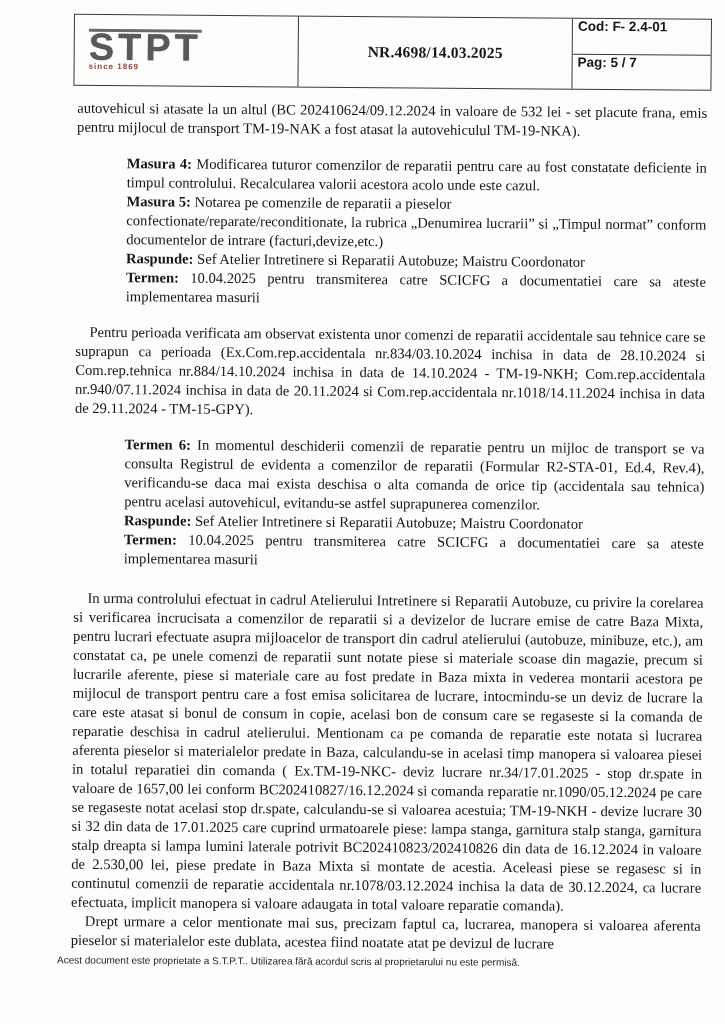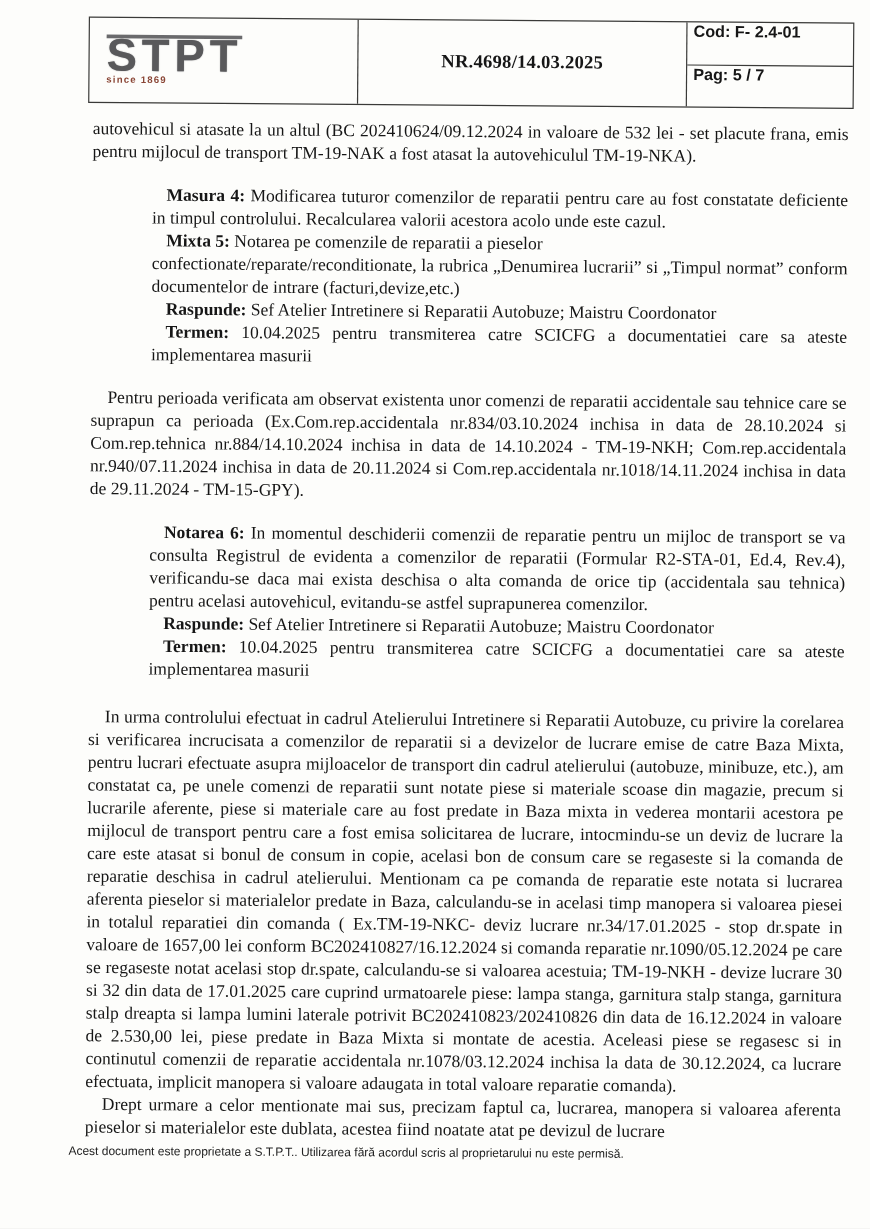--- a/index.html
+++ b/index.html
@@ -86,21 +86,21 @@
     margin:0;
     text-align:justify;
   }
   .para.indent{ text-indent:14px; }
   .measure{
     margin:17px 0 0 50px;
   }
   .measure .para{ margin:0; }
   .gap-top{ margin-top:17px; }
   .gap-top-lg{ margin-top:21px; }
-  b{ font-weight:700;margin-left:12px; }
+  b{ font-weight:700; }
 
   
   .foot{
     position:absolute;
     left:57px; top:956px;
     width:640px;
     font-family:"Liberation Sans","DejaVu Sans",sans-serif;
     font-size:10px;
     color:#222;
     transform:rotate(0.3deg);
@@ -131,30 +131,30 @@
         </div>
       </div>
     </div>
 
     <div class="doc-body">
 
       <p class="para">autovehicul si atasate la un altul (BC 202410624/09.12.2024 in valoare de 532 lei - set placute frana, emis pentru mijlocul de transport TM-19-NAK a fost atasat la autovehiculul TM-19-NKA).</p>
 
       <section class="measure">
         <p class="para"><b>Masura 4:</b> <span>Modificarea tuturor comenzilor de reparatii pentru care au fost constatate deficiente in timpul controlului. Recalcularea valorii acestora acolo unde este cazul.</span></p>
-        <p class="para"><b>Mixta 5:</b> <span>Notarea pe comenzile de reparatii a pieselor</span></p>
+        <p class="para"><b>Masura 5:</b> <span>Notarea pe comenzile de reparatii a pieselor</span></p>
         <p class="para">confectionate/reparate/reconditionate, la rubrica „Denumirea lucrarii” si „Timpul normat” conform documentelor de intrare (facturi,devize,etc.)</p>
         <p class="para"><b>Raspunde:</b> <span>Sef Atelier Intretinere si Reparatii Autobuze; Maistru Coordonator</span></p>
         <p class="para"><b>Termen:</b> <span>10.04.2025 pentru transmiterea catre SCICFG a documentatiei care sa ateste implementarea masurii</span></p>
       </section>
 
       <p class="para indent gap-top">Pentru perioada verificata am observat existenta unor comenzi de reparatii accidentale sau tehnice care se suprapun ca perioada (Ex.Com.rep.accidentala nr.834/03.10.2024 inchisa in data de 28.10.2024 si Com.rep.tehnica nr.884/14.10.2024 inchisa in data de 14.10.2024 - TM-19-NKH; Com.rep.accidentala nr.940/07.11.2024 inchisa in data de 20.11.2024 si Com.rep.accidentala nr.1018/14.11.2024 inchisa in data de 29.11.2024 - TM-15-GPY).</p>
 
       <section class="measure">
-        <p class="para"><b>Notarea 6:</b> <span>In momentul deschiderii comenzii de reparatie pentru un mijloc de transport se va consulta Registrul de evidenta a comenzilor de reparatii (Formular R2-STA-01, Ed.4, Rev.4), verificandu-se daca mai exista deschisa o alta comanda de orice tip (accidentala sau tehnica) pentru acelasi autovehicul, evitandu-se astfel suprapunerea comenzilor.</span></p>
+        <p class="para"><b>Termen 6:</b> <span>In momentul deschiderii comenzii de reparatie pentru un mijloc de transport se va consulta Registrul de evidenta a comenzilor de reparatii (Formular R2-STA-01, Ed.4, Rev.4), verificandu-se daca mai exista deschisa o alta comanda de orice tip (accidentala sau tehnica) pentru acelasi autovehicul, evitandu-se astfel suprapunerea comenzilor.</span></p>
         <p class="para"><b>Raspunde:</b> <span>Sef Atelier Intretinere si Reparatii Autobuze; Maistru Coordonator</span></p>
         <p class="para"><b>Termen:</b> <span>10.04.2025 pentru transmiterea catre SCICFG a documentatiei care sa ateste implementarea masurii</span></p>
       </section>
 
       <p class="para indent gap-top-lg">In urma controlului efectuat in cadrul Atelierului Intretinere si Reparatii Autobuze, cu privire la corelarea si verificarea incrucisata a comenzilor de reparatii si a devizelor de lucrare emise de catre Baza Mixta, pentru lucrari efectuate asupra mijloacelor de transport din cadrul atelierului (autobuze, minibuze, etc.), am constatat ca, pe unele comenzi de reparatii sunt notate piese si materiale scoase din magazie, precum si lucrarile aferente, piese si materiale care au fost predate in Baza mixta in vederea montarii acestora pe mijlocul de transport pentru care a fost emisa solicitarea de lucrare, intocmindu-se un deviz de lucrare la care este atasat si bonul de consum in copie, acelasi bon de consum care se regaseste si la comanda de reparatie deschisa in cadrul atelierului. Mentionam ca pe comanda de reparatie este notata si lucrarea aferenta pieselor si materialelor predate in Baza, calculandu-se in acelasi timp manopera si valoarea piesei in totalul reparatiei din comanda ( Ex.TM-19-NKC- deviz lucrare nr.34/17.01.2025 - stop dr.spate in valoare de 1657,00 lei conform BC202410827/16.12.2024 si comanda reparatie nr.1090/05.12.2024 pe care se regaseste notat acelasi stop dr.spate, calculandu-se si valoarea acestuia; TM-19-NKH - devize lucrare 30 si 32 din data de 17.01.2025 care cuprind urmatoarele piese: lampa stanga, garnitura stalp stanga, garnitura stalp dreapta si lampa lumini laterale potrivit BC202410823/202410826 din data de 16.12.2024 in valoare de 2.530,00 lei, piese predate in Baza Mixta si montate de acestia. Aceleasi piese se regasesc si in continutul comenzii de reparatie accidentala nr.1078/03.12.2024 inchisa la data de 30.12.2024, ca lucrare efectuata, implicit manopera si valoare adaugata in total valoare reparatie comanda).</p>
 
       <p class="para indent">Drept urmare a celor mentionate mai sus, precizam faptul ca, lucrarea, manopera si valoarea aferenta pieselor si materialelor este dublata, acestea fiind noatate atat pe devizul de lucrare</p>
 
     </div>
   </div>

